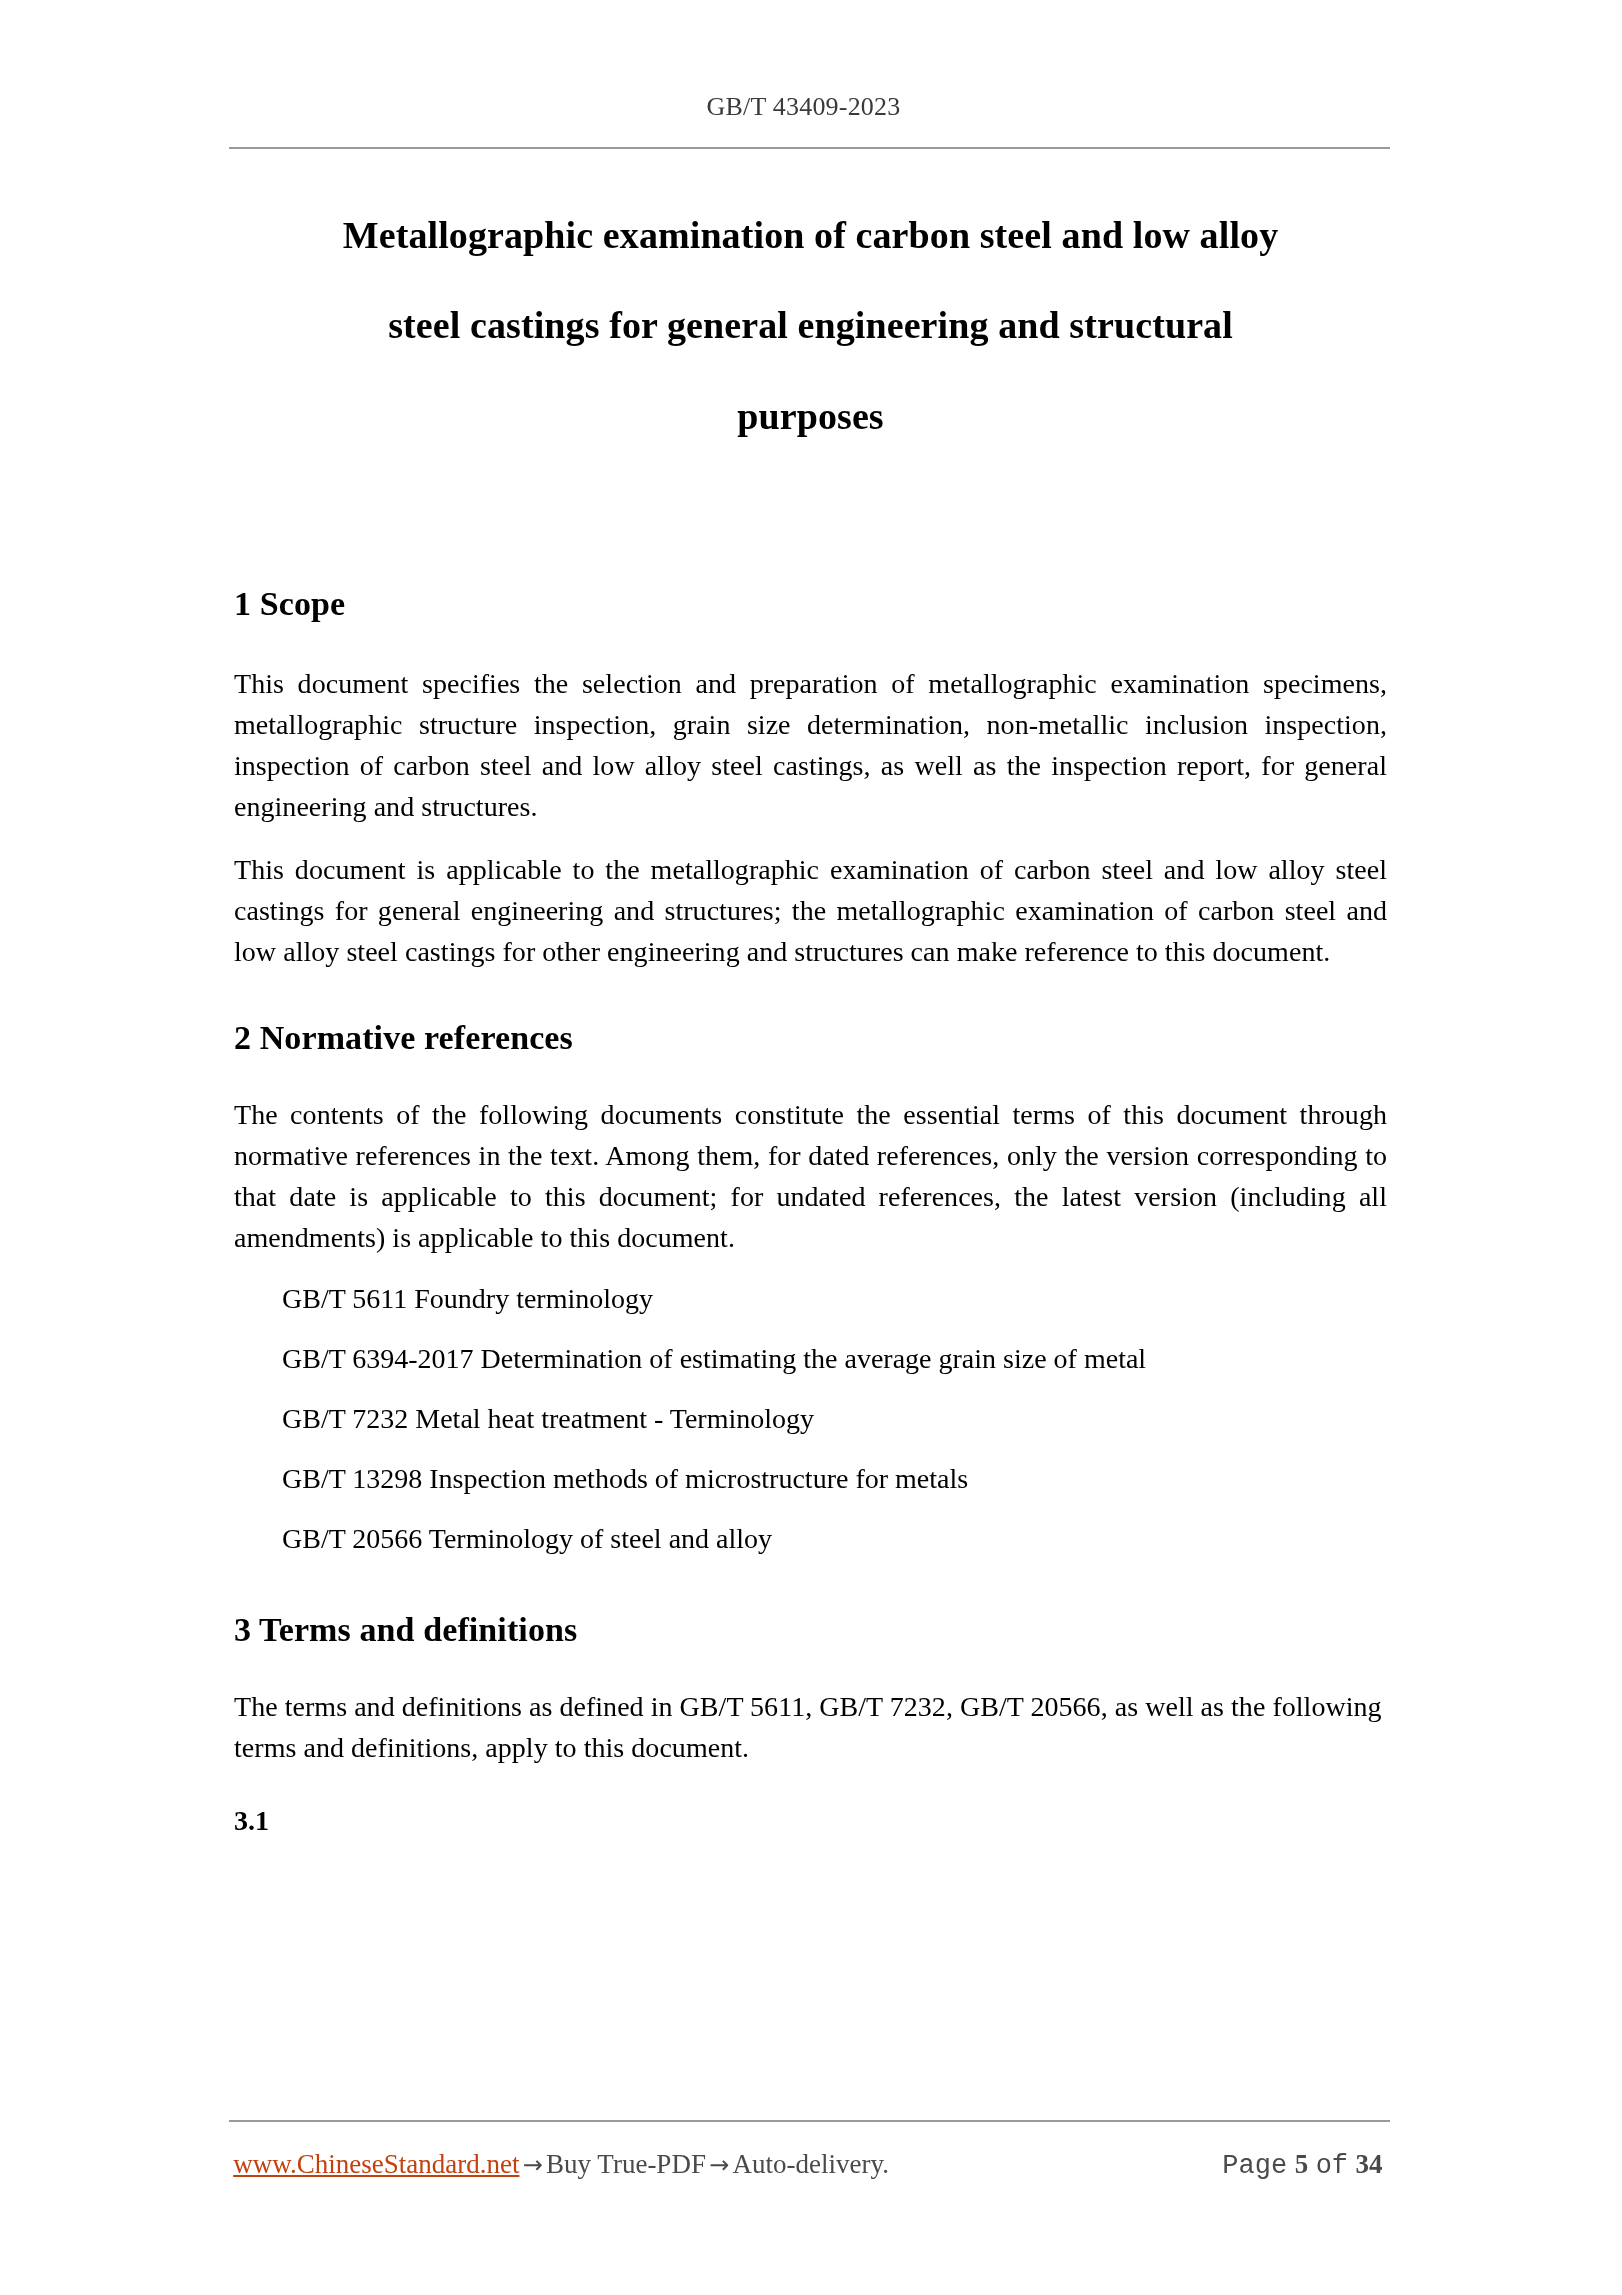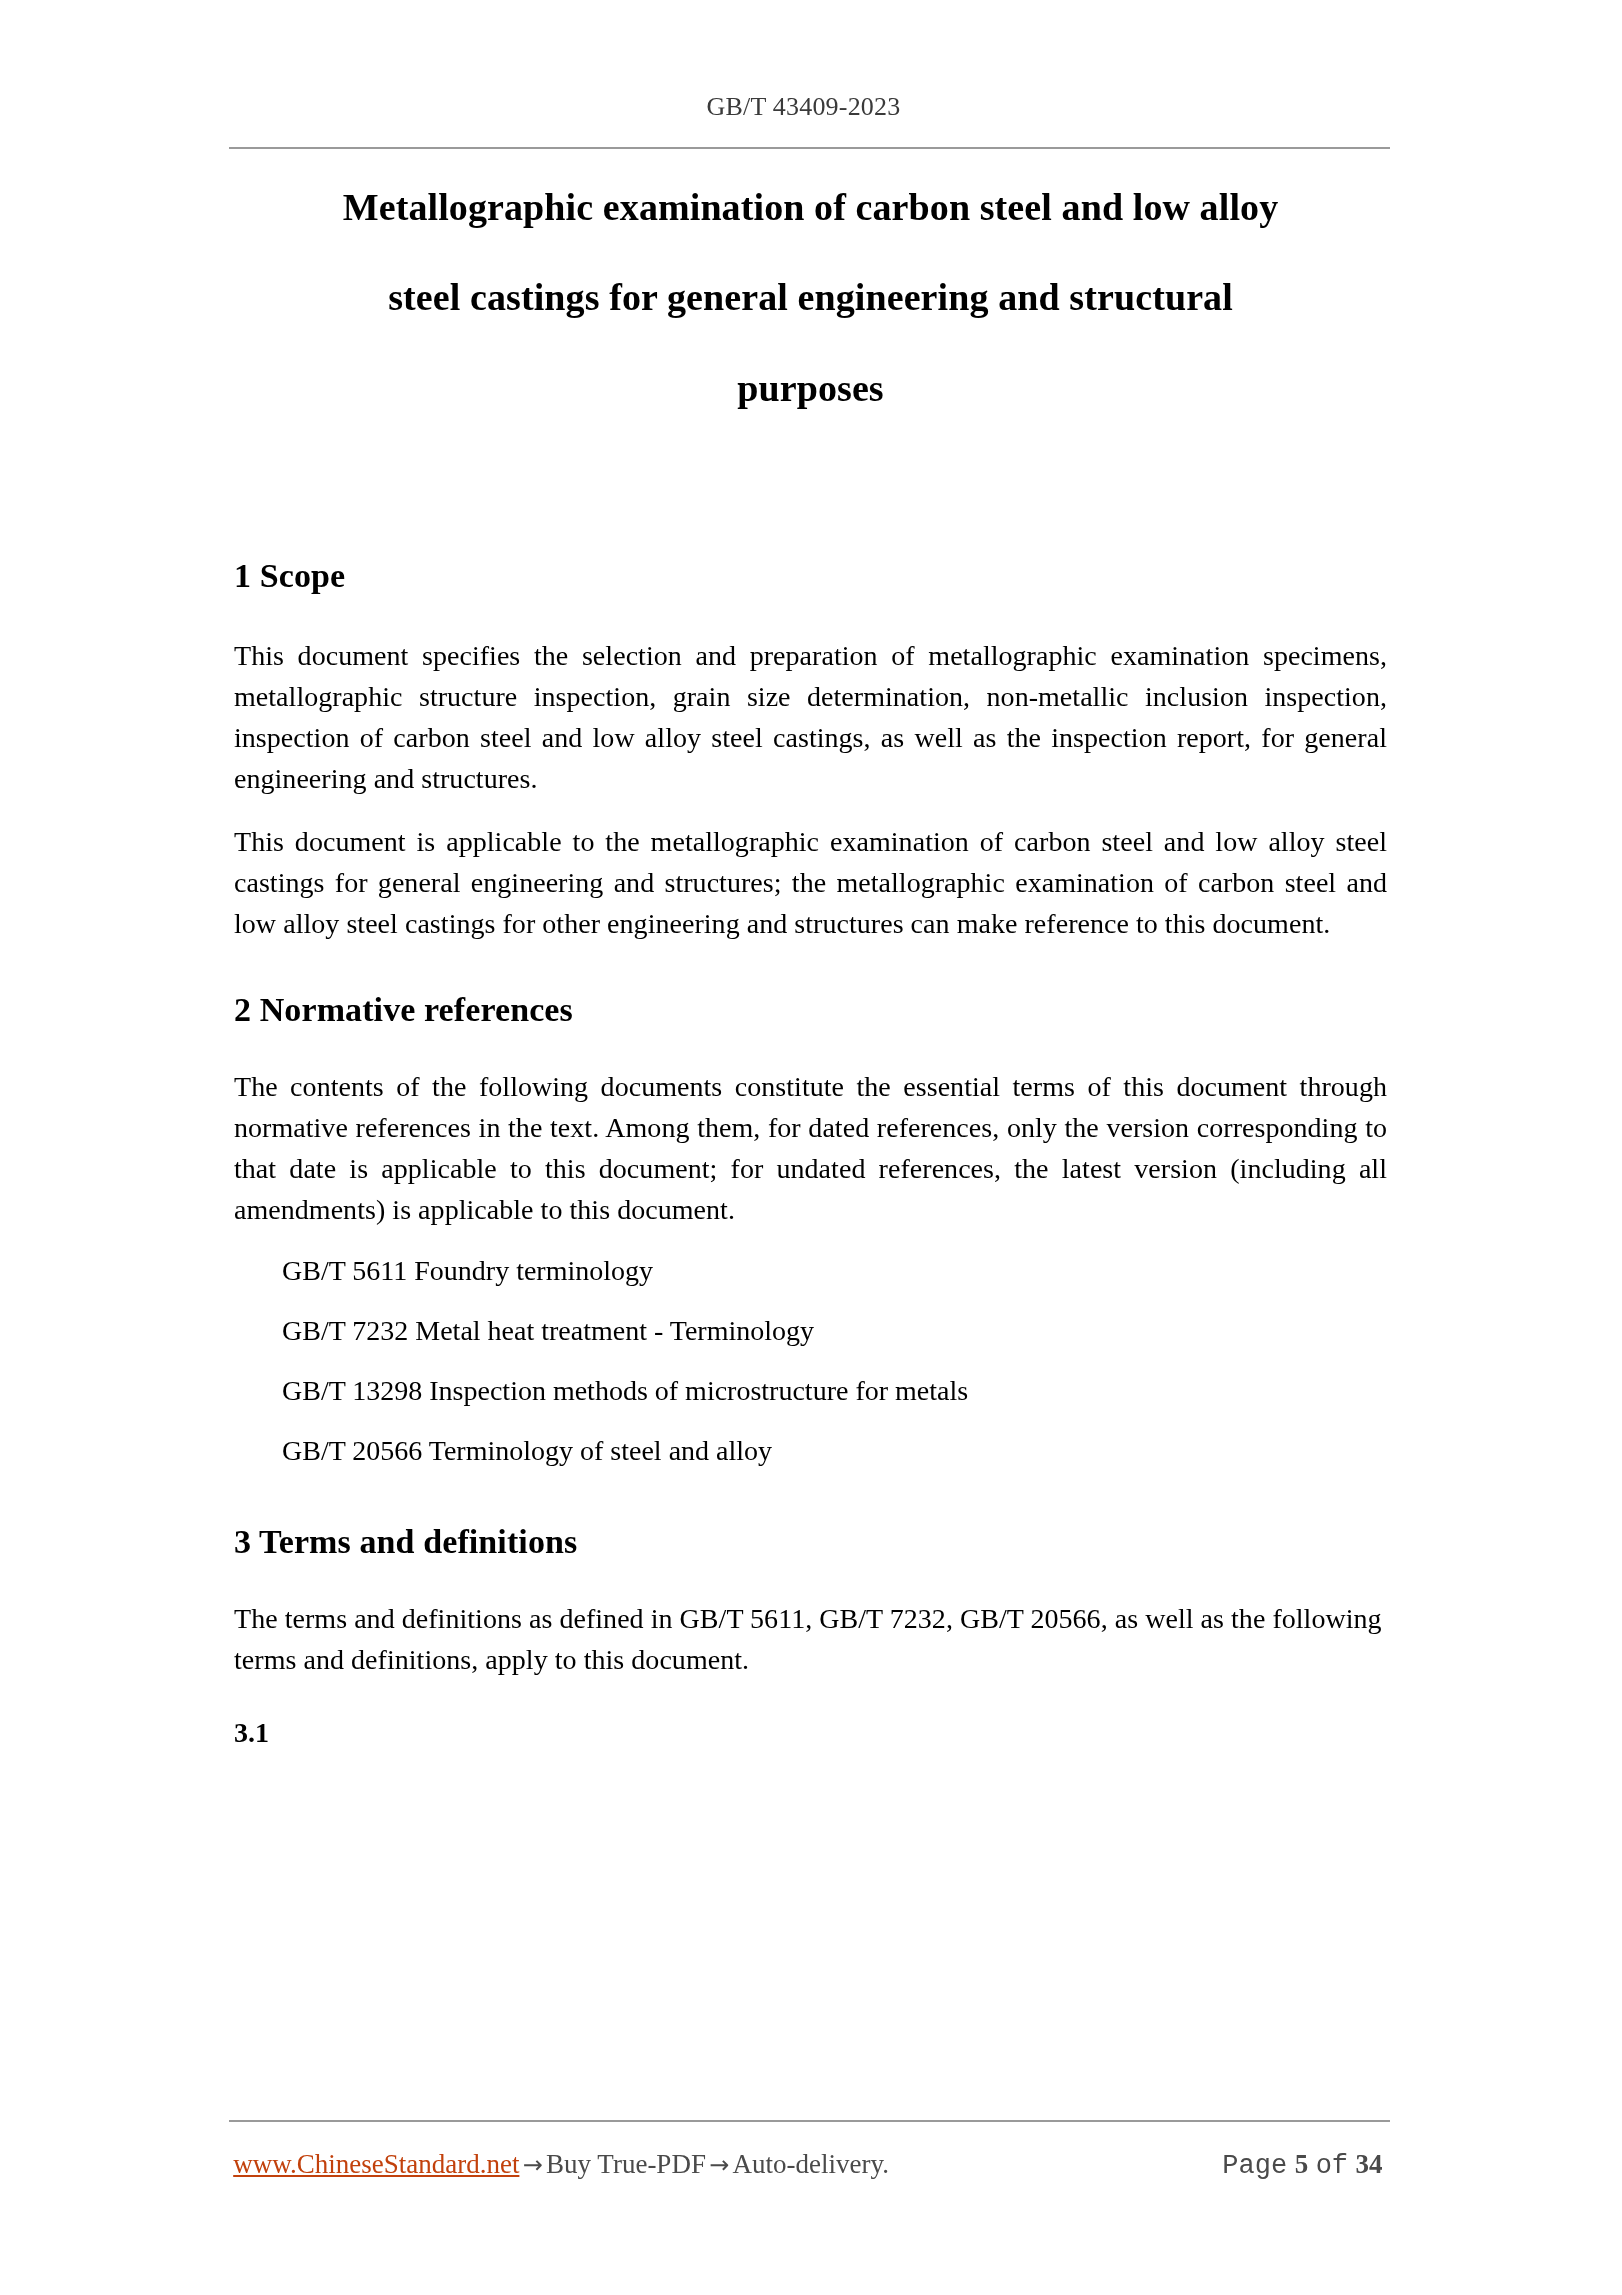--- a/index.html
+++ b/index.html
@@ -36,21 +36,21 @@
     top: 147px;
     left: 229px;
     width: 1161px;
     height: 1.7px;
     background: #9a9a9a;
   }
 
   
   .content {
     position: absolute;
-    top: 164px;
+    top: 192px;
     left: 234px;
     width: 1153px;
   }
 
   
   .doc-title {
     text-align: center;
     font-weight: bold;
     font-size: 38px;
     line-height: 87px;
@@ -204,20 +204,21 @@
     <h2 class="section-heading">2 Normative references</h2>
 
     <div class="sp-after-h2"></div>
 
     <p class="body">The contents of the following documents constitute the essential terms of this document through normative references in the text. Among them, for dated references, only the version corresponding to that date is applicable to this document; for undated references, the latest version (including all amendments) is applicable to this document.</p>
 
     <div class="sp-before-list"></div>
 
     <ul class="ref-list">
       <li>GB/T 5611 Foundry terminology</li>
+      <li>GB/T 6394-2017 Determination of estimating the average grain size of metal</li>
       <li>GB/T 7232 Metal heat treatment - Terminology</li>
       <li>GB/T 13298 Inspection methods of microstructure for metals</li>
       <li>GB/T 20566 Terminology of steel and alloy</li>
     </ul>
 
     <div class="sp-before-h3"></div>
 
     <h2 class="section-heading">3 Terms and definitions</h2>
 
     <div class="sp-after-h2"></div>

